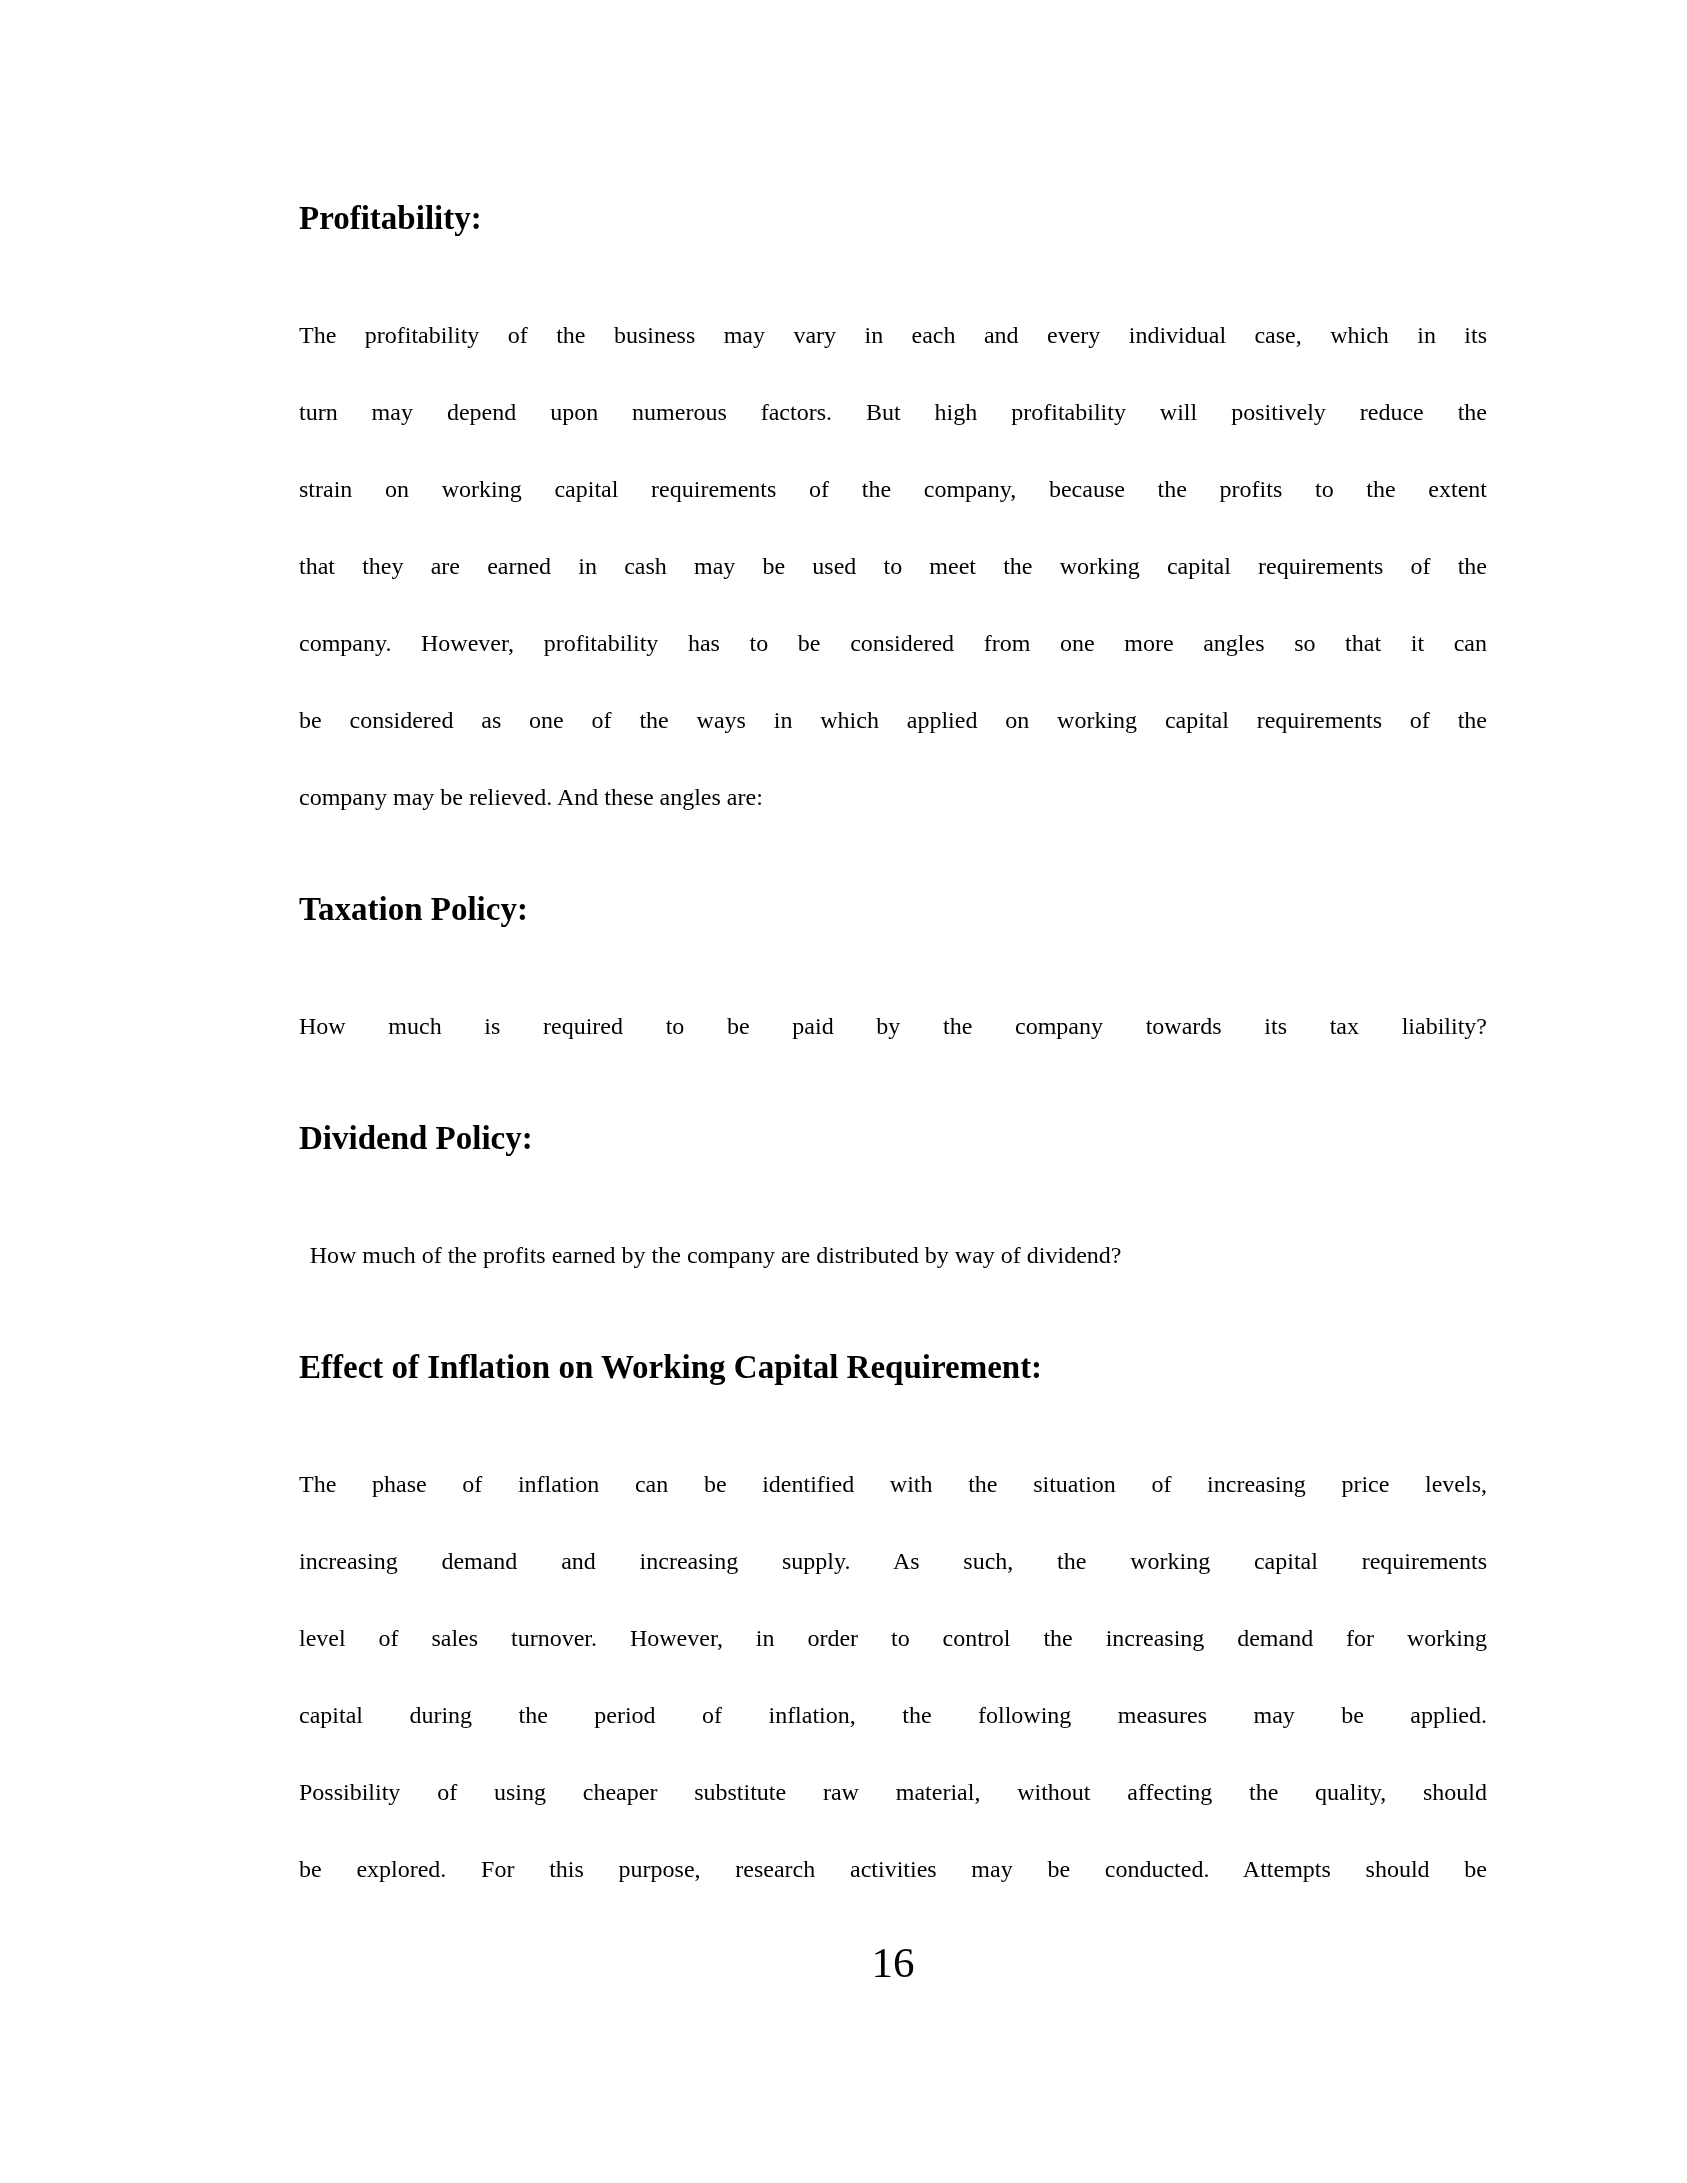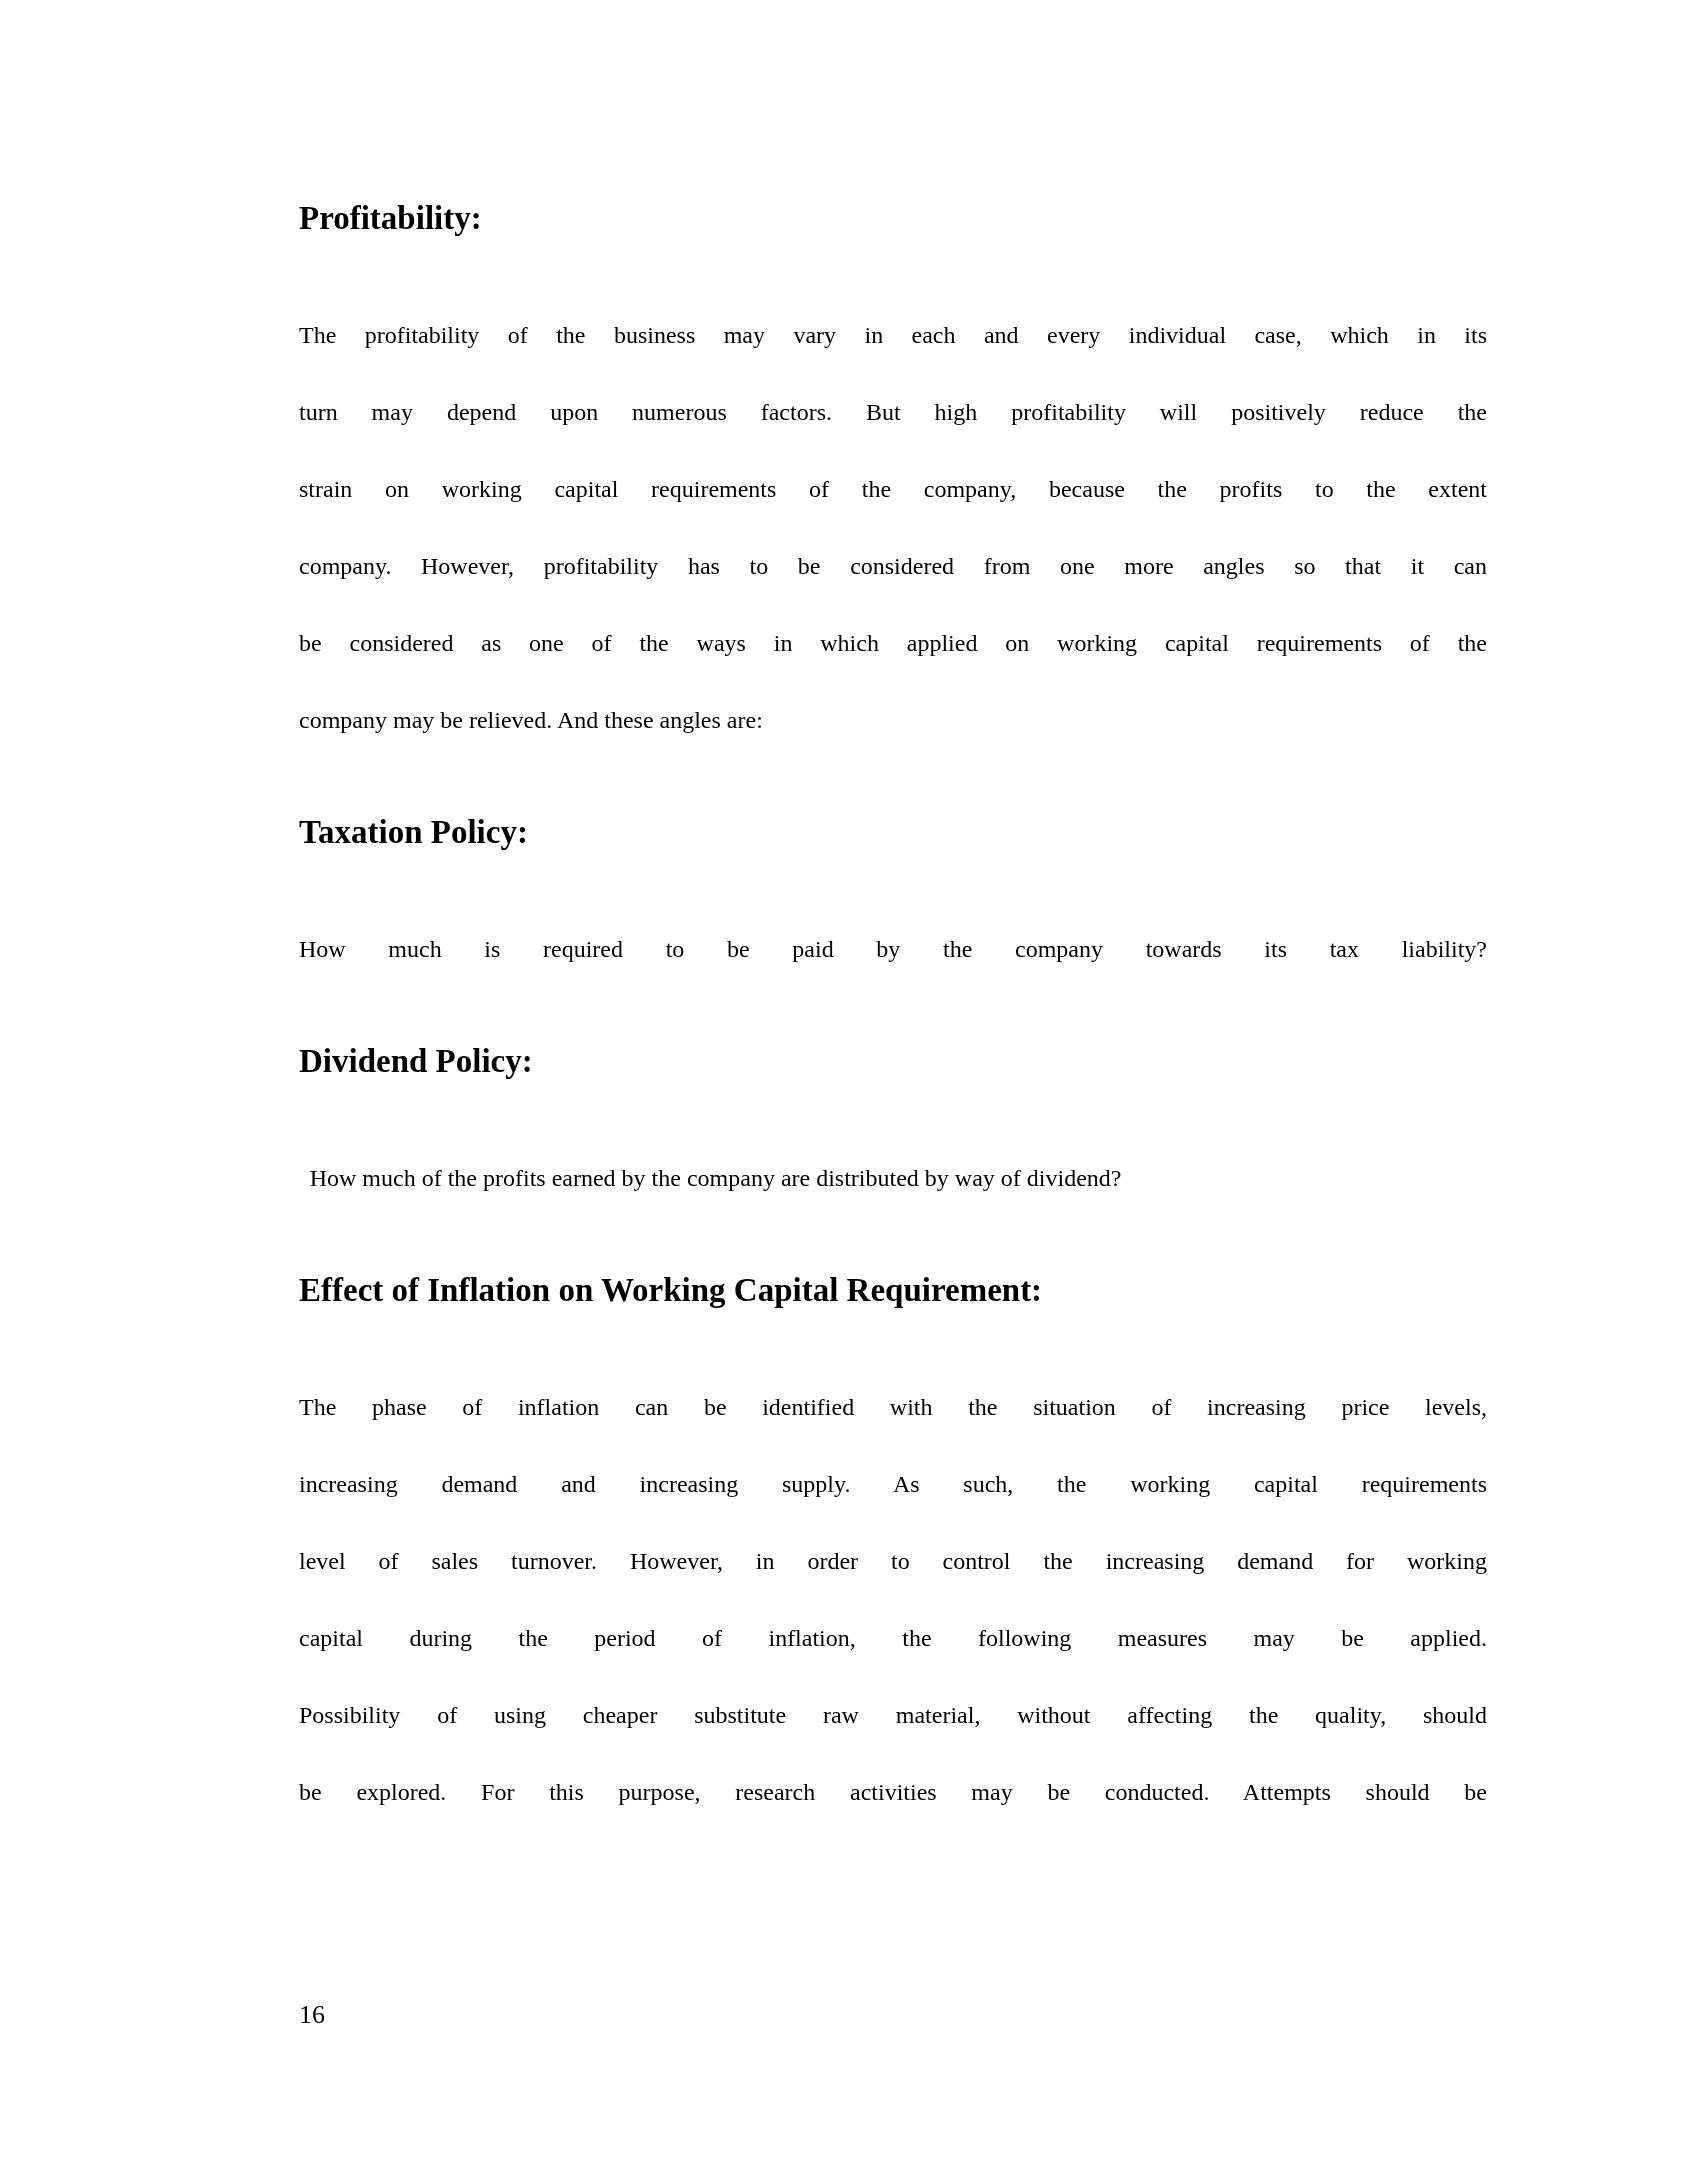--- a/index.html
+++ b/index.html
@@ -47,36 +47,38 @@
   }
   .lline {
     text-align: left;
   }
   .indent {
     padding-left: 10.7px;
   }
   .footer {
     position: absolute;
     left: 299px;
-    top: 1976px;
+    top: 1924px;
     width: 1188px;
-    font-size: 26px;
+    text-align: center;
+    font-size: 43px;
     line-height: 77px;
   }
 </style>
 </head>
 <body>
 
 <div class="page">
   <div class="content">
       <div class="sec-heading">Profitability:</div>
       <div class="paragraph">
         <div class="line jline">The profitability of the business may vary in each and every individual case, which in its</div>
         <div class="line jline">turn may depend upon numerous factors. But high profitability will positively reduce the</div>
         <div class="line jline">strain on working capital requirements of the company, because the profits to the extent</div>
+        <div class="line jline">that they are earned in cash may be used to meet the working capital requirements of the</div>
         <div class="line jline">company. However, profitability has to be considered from one more angles so that it can</div>
         <div class="line jline">be considered as one of the ways in which applied on working capital requirements of the</div>
         <div class="line lline">company may be relieved. And these angles are:</div>
       </div>
       <div class="sec-heading">Taxation Policy:</div>
       <div class="paragraph">
         <div class="line jline">How much is required to be paid by the company towards its tax liability?</div>
       </div>
       <div class="sec-heading">Dividend Policy:</div>
       <div class="paragraph">

